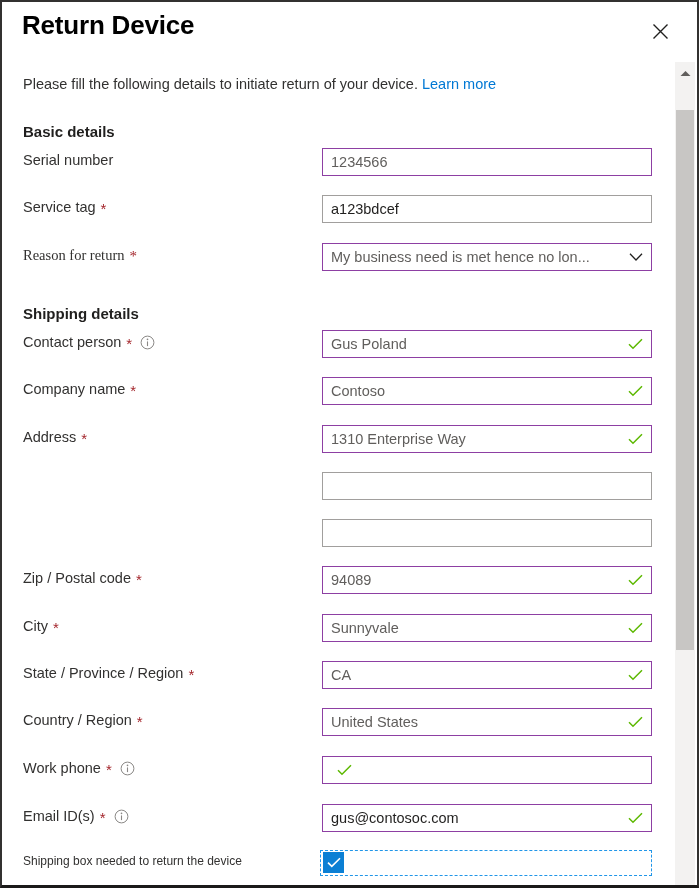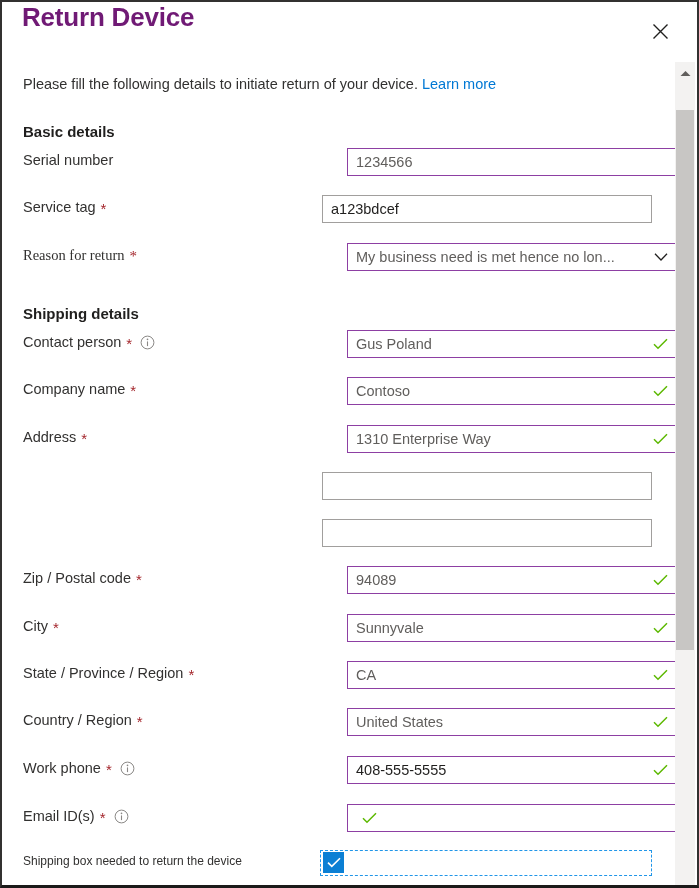--- a/index.html
+++ b/index.html
@@ -27,24 +27,24 @@
     overflow: hidden;
   }
 
   
   .header {
     position: relative;
     height: 58px;
   }
   .title {
     position: absolute;
-    left: 20px; top: 0;
+    left: 20px; top: 8px;
     font-size: 26px;
     font-weight: 600;
-    color: #701a75;
+    color: #000000;
     letter-spacing: -0.2px;
   }
   .close-btn {
     position: absolute;
     right: 22px; top: 14px;
     width: 30px; height: 30px;
     border: none; background: transparent;
     cursor: pointer;
     padding: 0;
     display: flex; align-items: center; justify-content: center;
@@ -114,21 +114,21 @@
     width: 330px;
     height: 28px;
     background: #ffffff;
     border: 1px solid #a19f9d;
     display: flex;
     align-items: center;
     padding: 0 8px;
     font-size: 14.5px;
     color: #605e5c;
   }
-  .field.accent { border-color: #8a2be2; border-color: #8d3fa3; margin-left: 25px; }
+  .field.accent { border-color: #8a2be2; border-color: #8d3fa3; }
   .field.dark-text { color: #201f1e; }
   .field .val {
     flex: 1 1 auto;
     overflow: hidden;
     white-space: nowrap;
     text-overflow: ellipsis;
   }
   .check-ok {
     flex: 0 0 auto;
     margin-left: 6px;
@@ -381,21 +381,20 @@
         <span class="req">*</span>
         <span class="info-icon">
           <svg width="15" height="15" viewBox="0 0 15 15">
             <circle cx="7.5" cy="7.5" r="6.4" stroke="#8a8886" stroke-width="1" fill="none"></circle>
             <circle cx="7.5" cy="4.3" r="0.85" fill="#8a8886"></circle>
             <path d="M7.5 6.4 L7.5 11.1" stroke="#8a8886" stroke-width="1.1"></path>
           </svg>
         </span>
       </div>
       <div class="field accent dark-text" style="top:0;">
-        <span class="val">408-555-5555</span>
         <span class="check-ok">
           <svg width="15" height="12" viewBox="0 0 15 12">
             <path d="M1 6.2 L5 10.2 L14 1.2" stroke="#5cb800" stroke-width="1.5" fill="none"></path>
           </svg>
         </span>
       </div>
     </div>
 
     <div class="row" style="top:698px;">
       <div class="lbl" style="top:4px;justify-content:flex-end;">
@@ -403,20 +402,21 @@
         <span class="req">*</span>
         <span class="info-icon">
           <svg width="15" height="15" viewBox="0 0 15 15">
             <circle cx="7.5" cy="7.5" r="6.4" stroke="#8a8886" stroke-width="1" fill="none"></circle>
             <circle cx="7.5" cy="4.3" r="0.85" fill="#8a8886"></circle>
             <path d="M7.5 6.4 L7.5 11.1" stroke="#8a8886" stroke-width="1.1"></path>
           </svg>
         </span>
       </div>
       <div class="field accent dark-text" style="top:0;">
+        <span class="val">gus@contosoc.com</span>
         <span class="check-ok">
           <svg width="15" height="12" viewBox="0 0 15 12">
             <path d="M1 6.2 L5 10.2 L14 1.2" stroke="#5cb800" stroke-width="1.5" fill="none"></path>
           </svg>
         </span>
       </div>
     </div>
 
     <div class="cbrow" style="top:744px;">
       <div class="cblabel" style="top:4px;">Shipping box needed to return the device</div>

